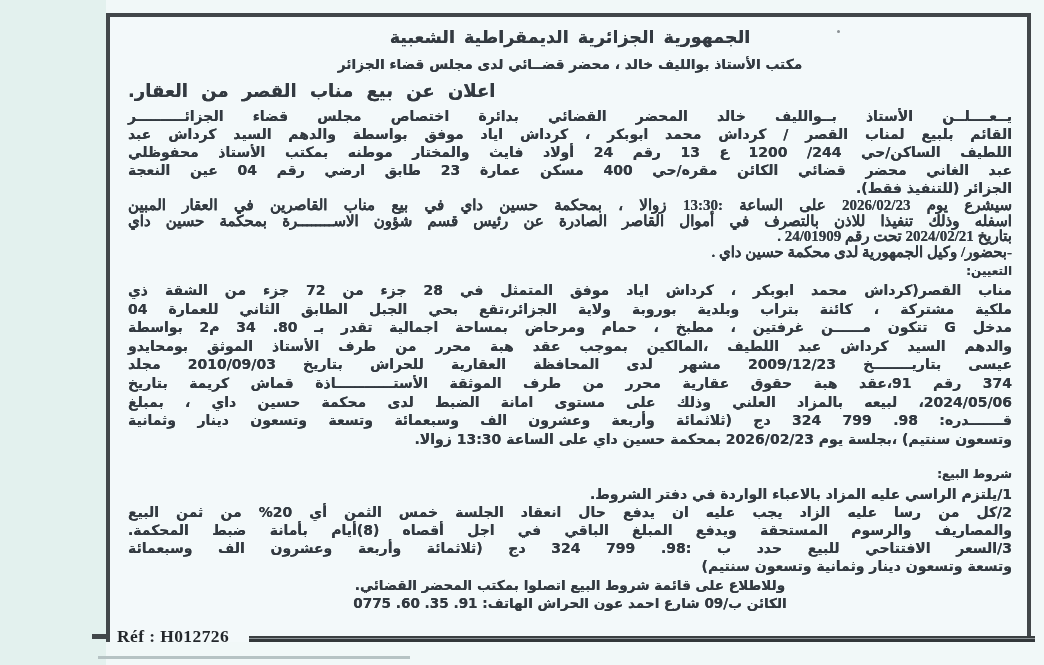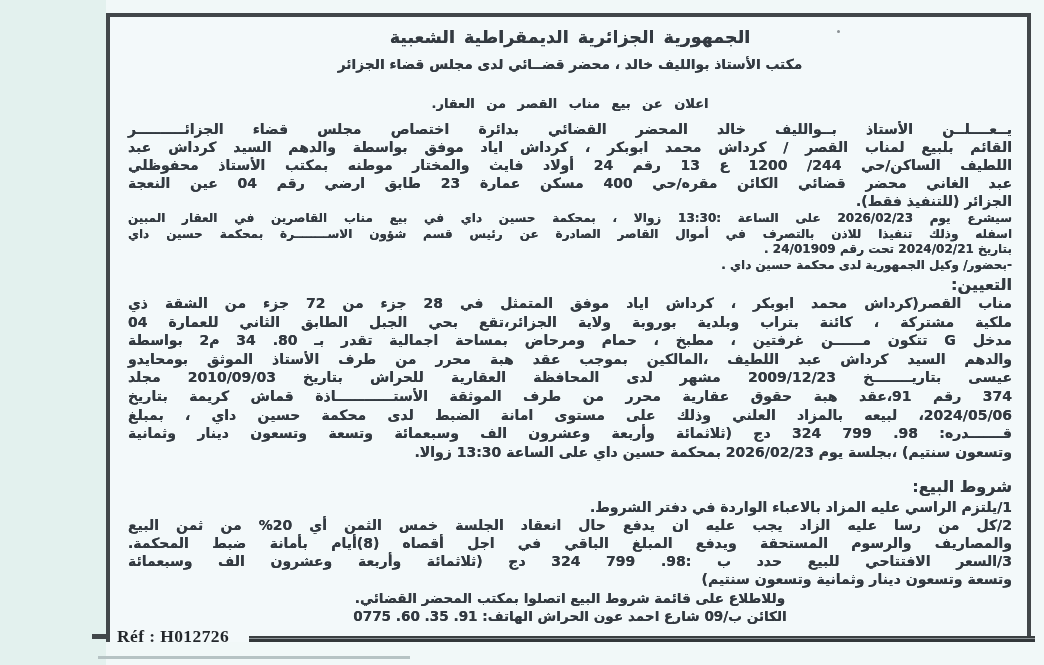--- a/index.html
+++ b/index.html
@@ -19,29 +19,29 @@
     background:#f3f9fa;
   }
   .content{
     position:absolute;left:128px;top:26px;width:884px;
     direction:rtl;color:#333a41;font-weight:700;
     text-shadow:0 0 .4px #3a4147;
   }
   .h1{font-size:17.5px;line-height:22px;text-align:center;word-spacing:3px;}
   .h2{font-size:13.8px;line-height:18px;margin-top:7px;text-align:center;}
   .h3{font-size:13.2px;line-height:17px;margin-top:5px;text-align:center;word-spacing:2px;}
-  .h4{font-size:13px;line-height:22px;margin-top:20px;text-align:center;word-spacing:7px;}
+  .h4{font-size:18px;line-height:22px;margin-top:7px;text-align:left;word-spacing:7px;}
   .para{margin:0;}
   .ln{font-size:14px;line-height:18px;text-align:right;}
   .p3 .ln{line-height:18.6px;}
   .j{text-align:justify;text-align-last:justify;}
   .p1{margin-top:5px;}
   .p2{margin-top:1px;}
-  .p2 .ln{font-size:12px;line-height:15.5px;}
-  .sec-hd{font-size:16px;line-height:19px;text-align:right;}
+  .p2 .ln{font-size:15px;line-height:15.5px;font-family:Liberation Serif, serif;}
+  .sec-hd{font-size:12px;line-height:19px;text-align:right;}
   .hd-designation{margin-top:2px;}
   .hd-conditions{margin-top:17px;line-height:18px;}
   .p4{margin-top:2px;}
   .contact{margin-top:2px;}
   .ctr{text-align:center;font-size:13.6px;line-height:17.5px;}
   .ref{
     position:absolute;left:117px;top:626px;
     font-family:"Liberation Serif","DejaVu Serif",serif;
     font-weight:700;font-size:17.5px;color:#24282c;letter-spacing:.4px;text-align:right;
   }

